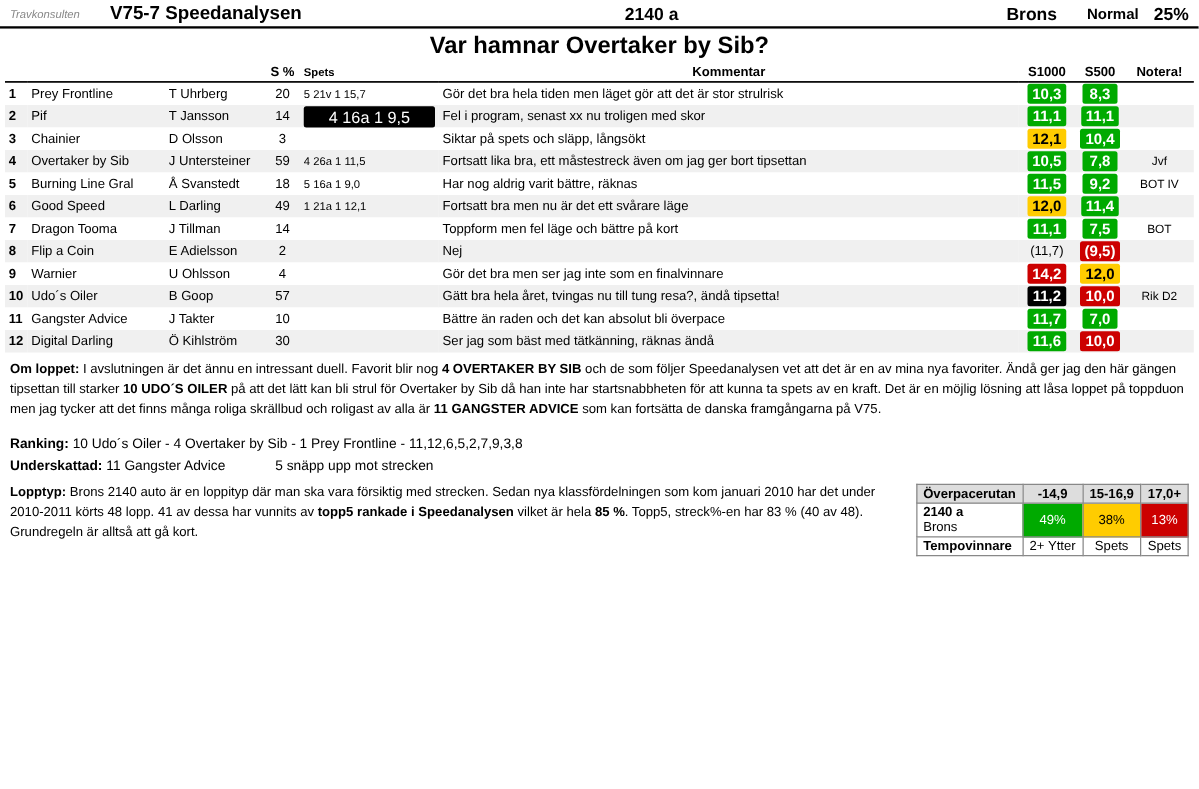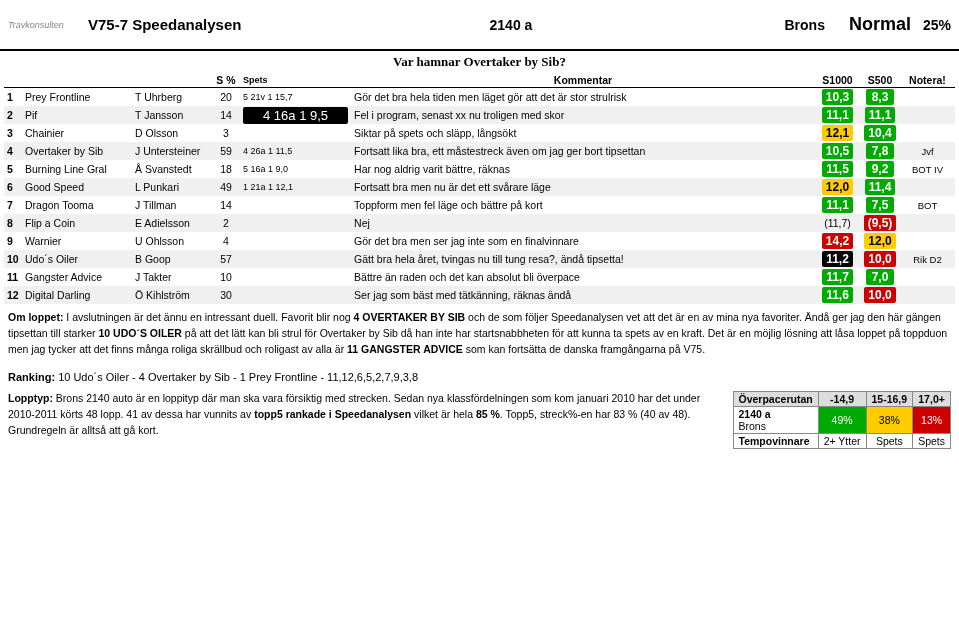--- a/index.html
+++ b/index.html
@@ -36,24 +36,24 @@
     
     th.s1000-header { color: #000; }
     
     .num-cell { font-weight: bold; }
     
     .page-header { display: flex; align-items: center; padding: 2px 8px; border-bottom: 2px solid #000; }
     .ph-logo { font-size: 9px; color: #888; width: 80px; }
     .ph-v75 { font-size: 15px; font-weight: bold; margin-right: 8px; }
     .ph-mid { flex: 1; text-align: center; }
     .ph-brons { font-size: 14px; font-weight: bold; margin: 0 12px; }
-    .ph-normal { font-size: 18px; font-weight: bold; margin: 12px 12px; }
+    .ph-normal { font-size: 12px; font-weight: bold; margin: 0 12px; }
     .ph-pct { font-size: 14px; font-weight: bold; }
 
-    .subheader { text-align: center; font-size: 13px; font-weight: bold; padding: 3px 0; background: #fff; font-family: Liberation Serif, serif; }
+    .subheader { text-align: center; font-size: 19px; font-weight: bold; padding: 3px 0; background: #fff; }
     
     .table-wrapper { padding: 0 4px; }
     
     .lopptyp-wrap { display: flex; align-items: flex-start; padding: 4px 8px; }
     .lopptyp-text { flex: 1; font-size: 10.5px; line-height: 1.5; }
     .overpace-box { margin-left: 8px; }
     
     .op-table { border-collapse: collapse; font-size: 10px; }
     .op-table td, .op-table th { border: 1px solid #888; padding: 1px 5px; text-align: center; white-space: nowrap; }
     .op-table .label-cell { text-align: left; font-weight: bold; }
@@ -144,21 +144,21 @@
     <td class="col-spct" style="text-align:center;">18</td>
     <td class="col-spets"><span class="spets-small">5 16a 1 9,0</span></td>
     <td class="col-kommentar">Har nog aldrig varit bättre, räknas</td>
     <td class="col-s1000" style="text-align:center;"><span class="badge" style="background:#00aa00;color:#fff;">11,5</span></td>
     <td class="col-s500" style="text-align:center;"><span class="badge" style="background:#00aa00;color:#fff;">9,2</span></td>
     <td class="col-notera note-text">BOT IV</td>
   </tr>
           <tr style="background: rgb(240, 240, 240);">
     <td class="col-num num-cell">6</td>
     <td class="col-horse">Good Speed</td>
-    <td class="col-trainer">L Punkari</td>
+    <td class="col-trainer">L Darling</td>
     <td class="col-spct" style="text-align:center;">49</td>
     <td class="col-spets"><span class="spets-small">1 21a 1 12,1</span></td>
     <td class="col-kommentar">Fortsatt bra men nu är det ett svårare läge</td>
     <td class="col-s1000" style="text-align:center;"><span class="badge" style="background:#ffcc00;color:#000;">12,0</span></td>
     <td class="col-s500" style="text-align:center;"><span class="badge" style="background:#00aa00;color:#fff;">11,4</span></td>
     <td class="col-notera note-text"></td>
   </tr>
           <tr style="background: rgb(255, 255, 255);">
     <td class="col-num num-cell">7</td>
     <td class="col-horse">Dragon Tooma</td>
@@ -231,20 +231,27 @@
 
   <div class="section-text">
     <span id="om-loppet-text"><strong>Om loppet:</strong> I avslutningen är det ännu en intressant duell. Favorit blir nog <strong>4 OVERTAKER BY SIB</strong> och de som följer Speedanalysen vet att det är en av mina nya favoriter. Ändå ger jag den här gängen tipsettan till starker <strong>10 UDO´S OILER</strong> på att det lätt kan bli strul för Overtaker by Sib då han inte har startsnabbheten för att kunna ta spets av en kraft. Det är en möjlig lösning att låsa loppet på toppduon men jag tycker att det finns många roliga skrällbud och roligast av alla är <strong>11 GANGSTER ADVICE</strong> som kan fortsätta de danska framgångarna på V75.</span>
   </div>
 
   <div class="ranking-section">
     <span class="ranking-label">Ranking:</span>
     <span>10 Udo´s Oiler - 4 Overtaker by Sib - 1 Prey Frontline - 11,12,6,5,2,7,9,3,8</span>
   </div>
 
+  <div class="underskattad-section">
+    <div>
+      <span class="ranking-label">Underskattad:</span>
+      <span>11 Gangster Advice</span>
+    </div>
+    <div>5 snäpp upp mot strecken</div>
+  </div>
 
   <div class="lopptyp-wrap">
     <div class="lopptyp-text">
       <span class="ranking-label">Lopptyp:</span>
       <span id="lopptyp-body">Brons 2140 auto är en loppityp där man ska vara försiktig med strecken. Sedan nya klassfördelningen som kom januari 2010 har det under 2010-2011 körts 48 lopp. 41 av dessa har vunnits av <strong>topp5 rankade i Speedanalysen</strong> vilket är hela <strong>85 %</strong>. Topp5, streck%-en har 83 % (40 av 48). Grundregeln är alltså att gå kort.</span>
     </div>
     <div class="overpace-box">
       <table class="op-table">
         <thead>
           <tr>

